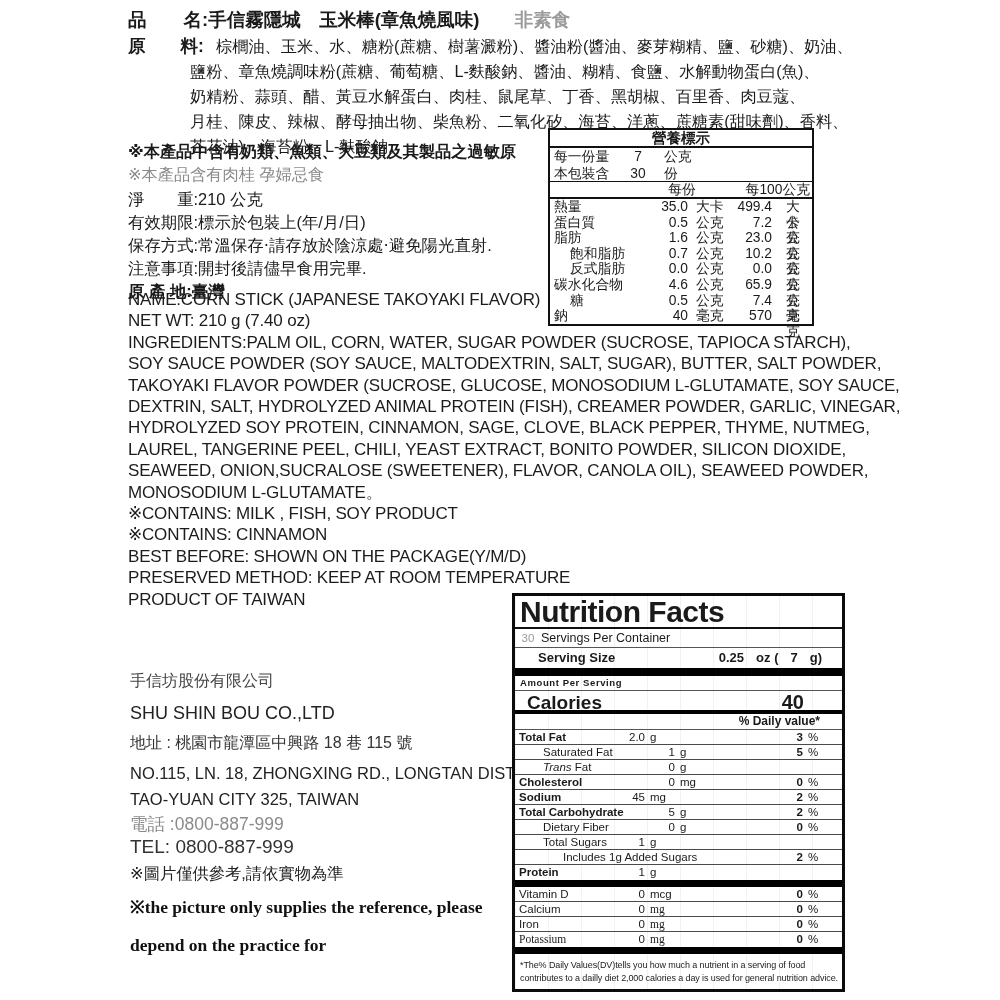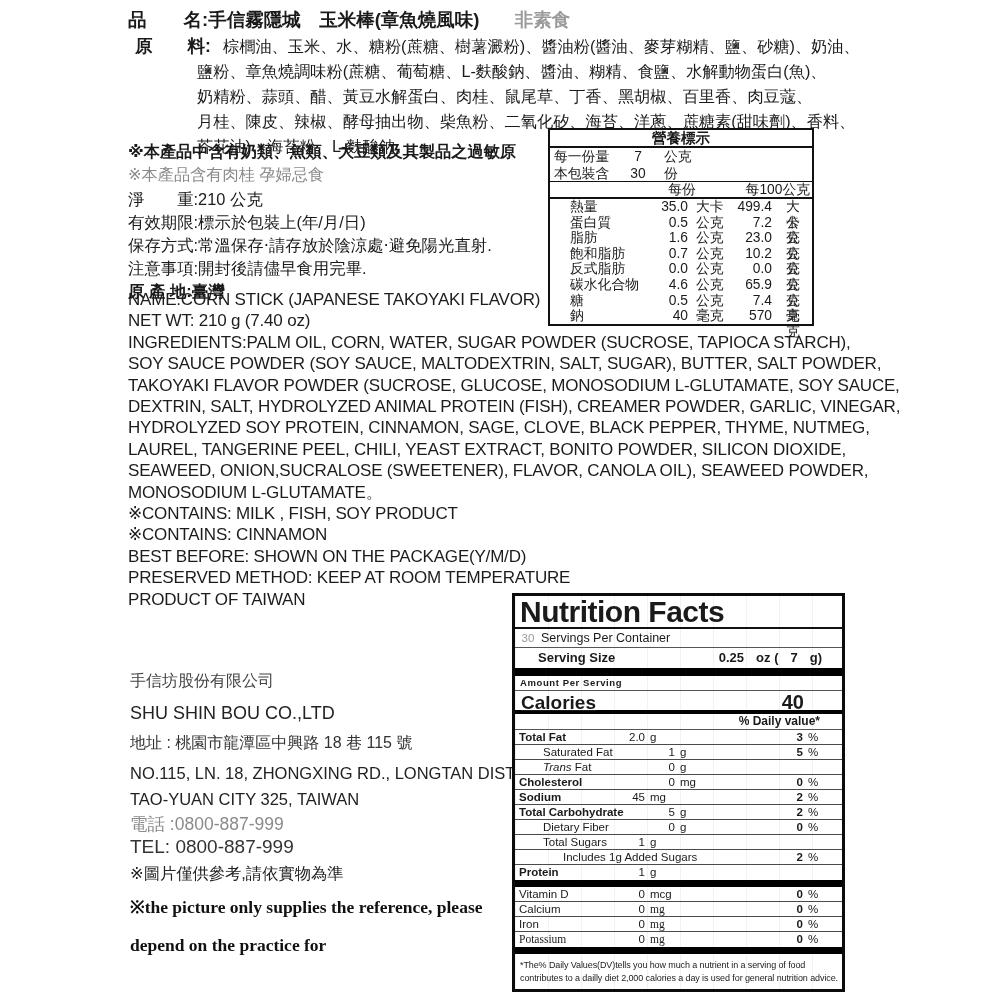--- a/index.html
+++ b/index.html
@@ -5,42 +5,42 @@
   * { margin:0; padding:0; box-sizing:border-box; }
   html,body { background:#fff; }
   body { width:1000px; height:1000px; position:relative; overflow:hidden;
          font-family:"Liberation Sans","DejaVu Sans",sans-serif; color:#1a1a1a; }
   .abs { position:absolute; }
   .b { font-weight:bold; }
 
   
   #name-row { left:128px; top:7px; font-size:18.5px; font-weight:bold; white-space:nowrap; }
   #name-row .veg { margin-left:30px; color:#9a9a9a; }
-  #ing-block { left:128px; top:34px; font-size:16.2px; line-height:25px; white-space:nowrap;margin-left:7px; }
+  #ing-block { left:128px; top:34px; font-size:16.2px; line-height:25px; white-space:nowrap; }
   #ing-label { position:absolute; left:0; top:0; font-weight:bold; font-size:17.5px; }
   .ing-l1 { margin-left:88px; }
   .ing-ln { margin-left:62px; }
   #allergen { left:128px; top:141px; font-size:16.2px; font-weight:bold; white-space:nowrap; }
   #cinnamon { left:128px; top:164px; font-size:16.2px; color:#8a8a8a; white-space:nowrap; }
   #details  { left:128px; top:188px; font-size:16.4px; line-height:23px; white-space:nowrap; }
   #details .origin { font-weight:bold; }
 
   
   #zht { left:548px; top:128px; width:266px; border:2px solid #111; background:#fff; font-size:13.8px; }
   .zht-title { text-align:center; font-weight:bold; font-size:14.5px; height:18px; line-height:17px; border-bottom:2px solid #111; }
   .zht-serv { display:flex; height:17px; line-height:17px; padding-left:4px; }
   .zht-serv .sv { width:40px; text-align:center; }
   .zht-serv .sl { width:64px; }
   .zht-serv .su { margin-left:6px; }
   .zht-servline { border-bottom:1px solid #111; }
   .zht-head { display:grid; grid-template-columns:86px 92px 84px; height:17px; line-height:16px; border-bottom:2px solid #111; }
   .zht-head .c1 { text-align:center; }
   .zht-head .c2 { text-align:right; padding-right:2px; }
   .zhr { display:grid; grid-template-columns:86px 52px 40px 44px 40px; height:15.6px; line-height:15.6px; }
-  .zhr .nm { padding-left:20px; white-space:nowrap; }
+  .zhr .nm { padding-left:4px; white-space:nowrap; }
   .zhr .nm.ind { padding-left:20px; }
   .zhr .v { text-align:right; }
   .zhr .u { padding-left:8px; }
   .zhr .u2 { padding-left:14px; }
 
   
   #english { left:128px; top:289px; font-size:17px; line-height:21.4px; letter-spacing:-0.2px; color:#1c1c1c; white-space:nowrap; }
 
   
   #company { left:130px; top:671px; white-space:nowrap; }
@@ -59,21 +59,21 @@
   #nf { left:512px; top:593px; width:333px; border:3px solid #0b0b0b; background:#fff;
         background-image:repeating-linear-gradient(to right, rgba(0,0,0,0.05) 0 1px, transparent 1px 33px); }
   .nf-title { font-size:30px; font-weight:bold; letter-spacing:-0.5px; height:33px; line-height:31px; padding-left:5px; border-bottom:2px solid #111; }
   .nf-servings { display:flex; align-items:center; height:19px; font-size:12.5px; border-bottom:1px solid #555; }
   .srv-count { color:#999; font-size:11.5px; width:26px; text-align:center; }
   .nf-ss { position:relative; height:20px; line-height:20px; font-size:13px; font-weight:bold; padding-left:23px; }
   .ss-right { position:absolute; right:20px; top:0; display:flex; gap:12px; }
   .nf-bar8 { height:8px; background:#000; }
   .nf-bar7 { height:7px; background:#000; }
   .nf-aps { font-size:9.5px; font-weight:bold; letter-spacing:0.6px; height:15px; line-height:14px; padding-left:5px; border-bottom:1px solid #555; }
-  .nf-cal { position:relative; height:23px; line-height:23px; font-size:19px; font-weight:bold; padding-left:6px; border-bottom:4px solid #000;text-decoration:underline; }
+  .nf-cal { position:relative; height:23px; line-height:23px; font-size:19px; font-weight:bold; padding-left:12px; border-bottom:4px solid #000; }
   .cal-val { position:absolute; right:38px; top:0; font-size:20px; }
   .nf-dvh { text-align:right; font-weight:bold; font-size:12px; height:16px; line-height:15px; padding-right:22px; border-bottom:1px solid #555; }
   .nfr { position:relative; height:15px; line-height:14px; font-size:11.5px; border-bottom:1px solid #4a4a4a; padding-left:4px; white-space:nowrap; }
   .nfr.last { border-bottom:none; }
   .nfn.i1 { padding-left:24px; }
   .nfn.i2 { padding-left:44px; }
   .amt { position:absolute; top:0; display:flex; }
   .amt .n { width:44px; text-align:right; }
   .amt .u { margin-left:5px; }
   .p1 { left:86px; }

